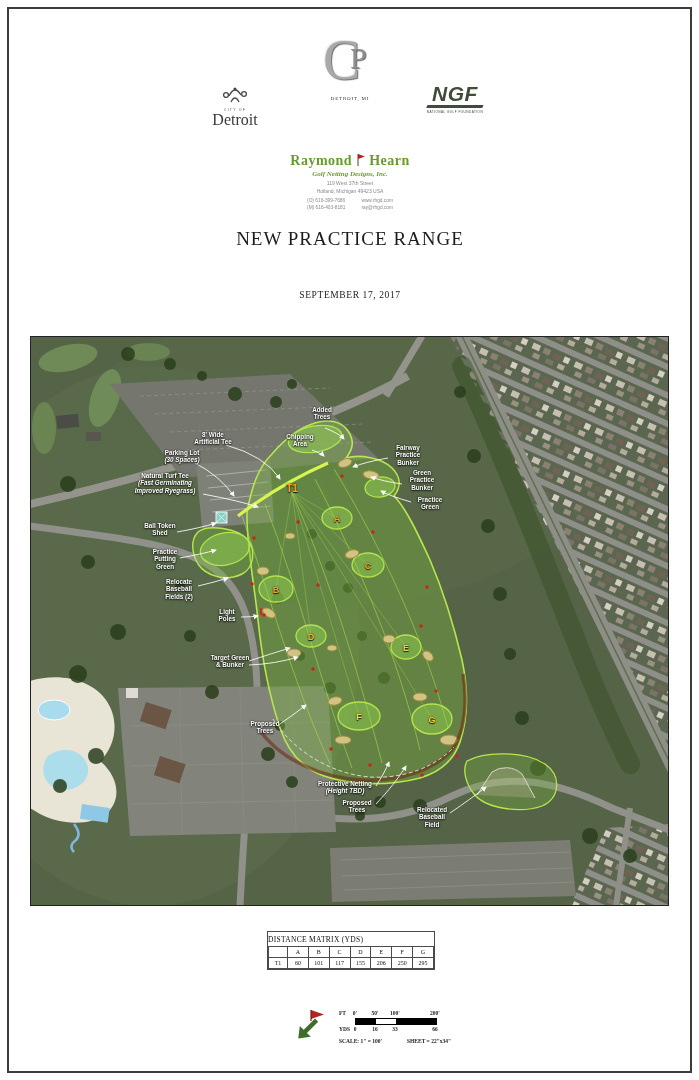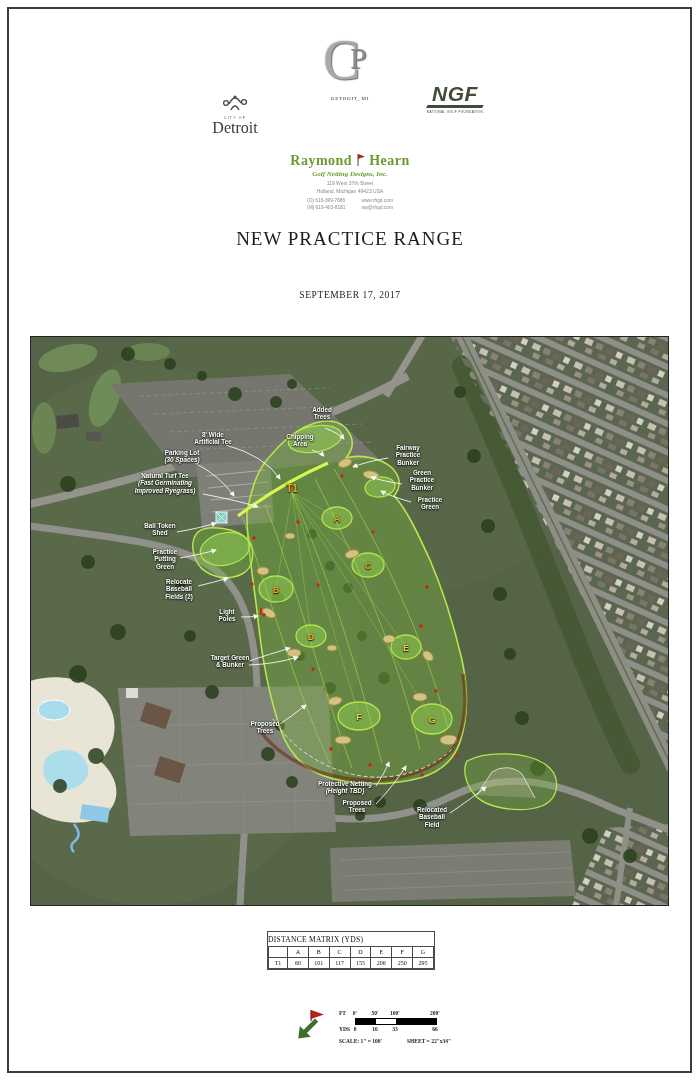--- a/index.html
+++ b/index.html
@@ -3,21 +3,21 @@
 <meta charset="utf-8">
 <style>
   html,body{margin:0;padding:0;background:#ffffff;}
   .page{position:relative;width:699px;height:1080px;background:#fff;overflow:hidden;
         font-family:"Liberation Serif",serif;color:#222;}
   .frame{position:absolute;left:7px;top:7px;right:7px;bottom:7px;border:2px solid #3c3c3c;}
   .abs{position:absolute;}
   .ctr{text-align:center;}
 
   
-  .detroit{left:201px;top:94px;width:68px;}
+  .detroit{left:201px;top:86px;width:68px;}
   .cityof{font-family:"Liberation Sans",sans-serif;font-size:3.5px;letter-spacing:1.2px;color:#555;}
   .detname{font-size:16px;color:#3a3a3a;margin-top:-1px;}
   .monogram{left:309px;top:34px;width:82px;height:58px;}
   .mono-c{position:absolute;left:14px;top:-6px;font-size:56px;color:#a9a9a9;
           text-shadow:1px 1px 1px #6e6e6e,-1px -1px 1px #e6e6e6;}
   .mono-p{position:absolute;left:41px;top:7px;font-size:30px;color:#8e8e8e;
           text-shadow:1px 1px 1px #6a6a6a;}
   .course{left:250px;top:93px;width:200px;line-height:1.1;}
   .course .l1,.course .l2{font-size:16.5px;letter-spacing:1px;color:#1e1e1e;}
   .course .sub{font-size:5px;letter-spacing:.8px;margin-top:3px;color:#333;}

